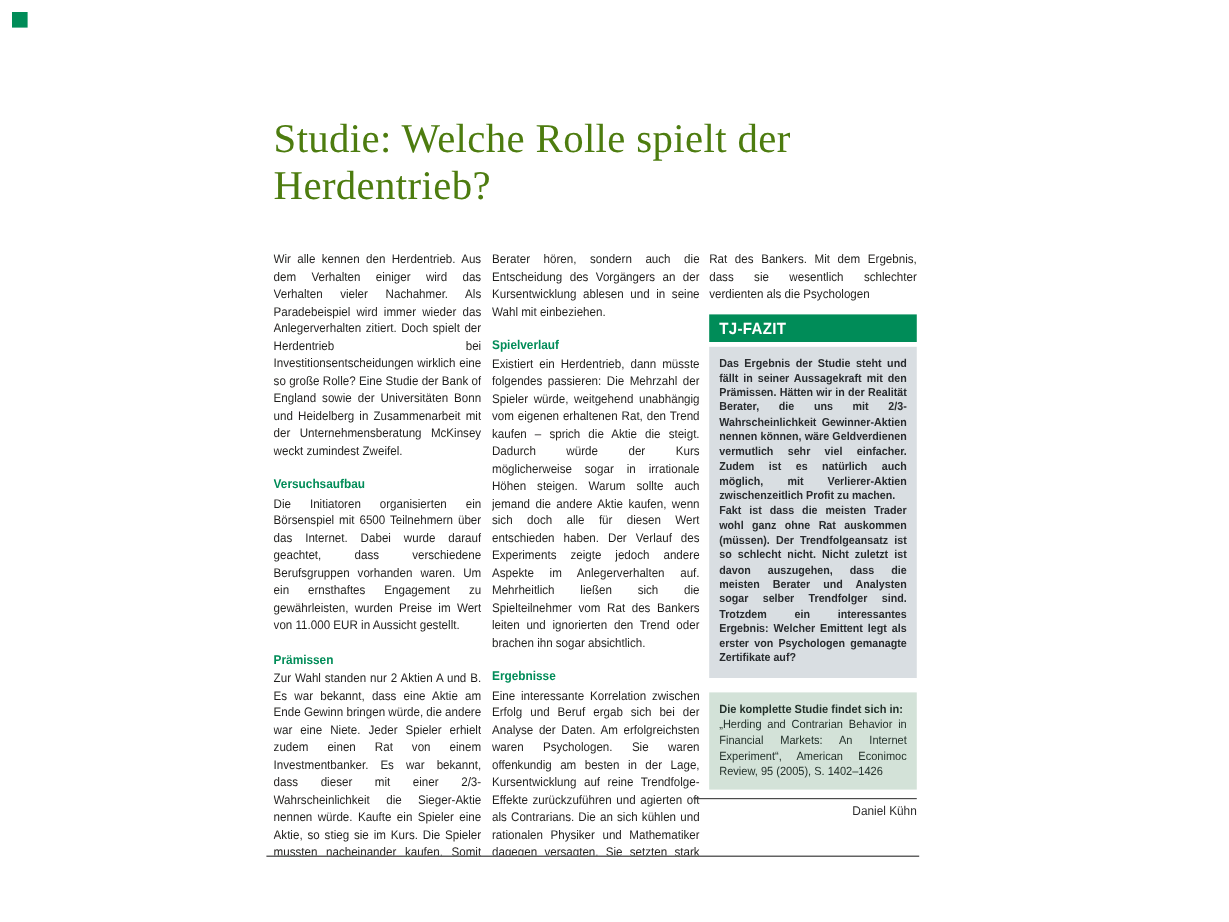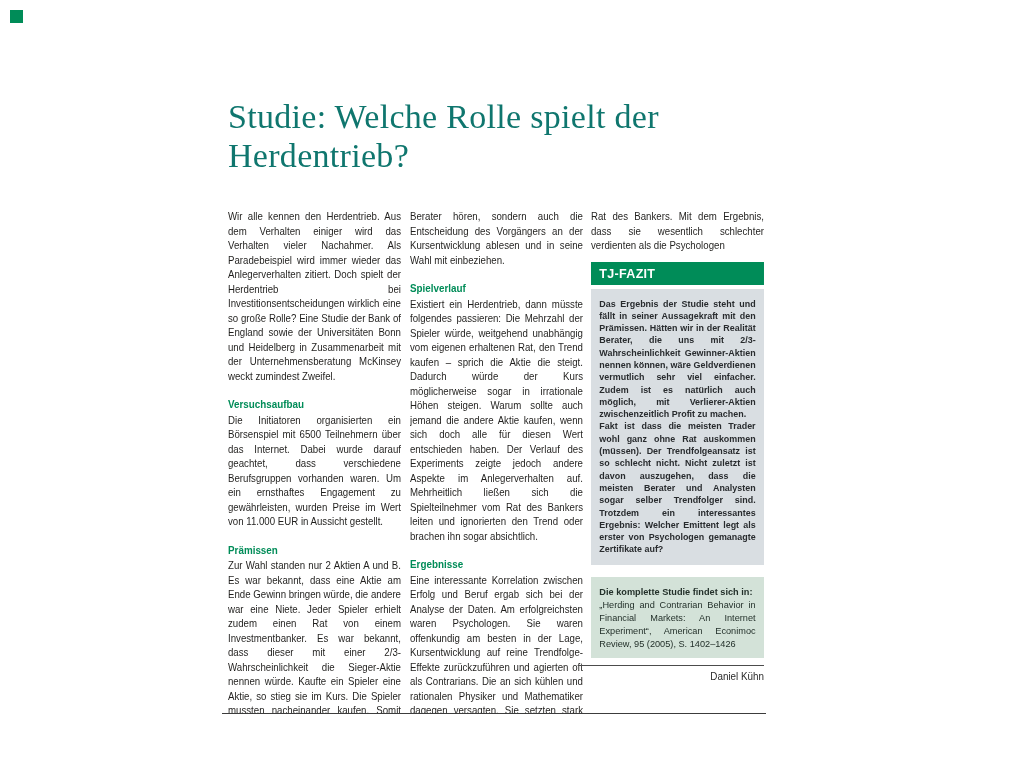--- a/index.html
+++ b/index.html
@@ -6,21 +6,21 @@
   body{
     width:1024px;height:768px;position:relative;overflow:hidden;
     background:#ffffff;color:#201f1d;
     font-family:"Liberation Sans","DejaVu Sans",sans-serif;
     font-size:10.4px;line-height:14.5px;
   }
   .brand-square{position:absolute;left:10px;top:10px;width:13px;height:13px;background:#008c58;}
   .page-title{
     position:absolute;left:228px;top:74px;width:545px;
     font-family:"Liberation Serif","DejaVu Serif",serif;
-    font-size:34px;line-height:39px;font-weight:400;color:#0f766e;letter-spacing:.3px;
+    font-size:34px;line-height:39px;font-weight:400;color:#4d7c0f;letter-spacing:.3px;
   }
   .col{
     position:absolute;top:210px;width:186px;
     transform:scaleX(0.93);transform-origin:0 0;
     text-align:justify;
   }
   .col p{margin:0;}
   .col-1{left:228px;height:503px;overflow:hidden;}
   .col-2{left:410px;height:503px;overflow:hidden;}
   .col-3{left:591px;}

